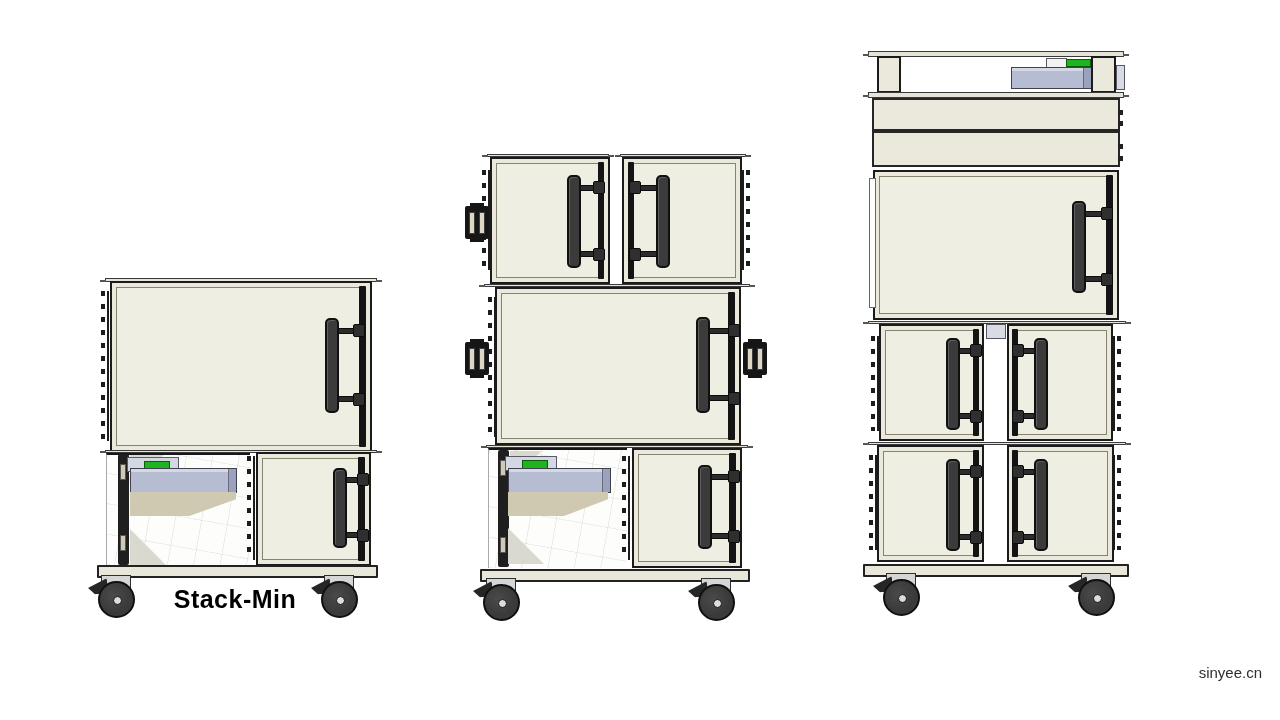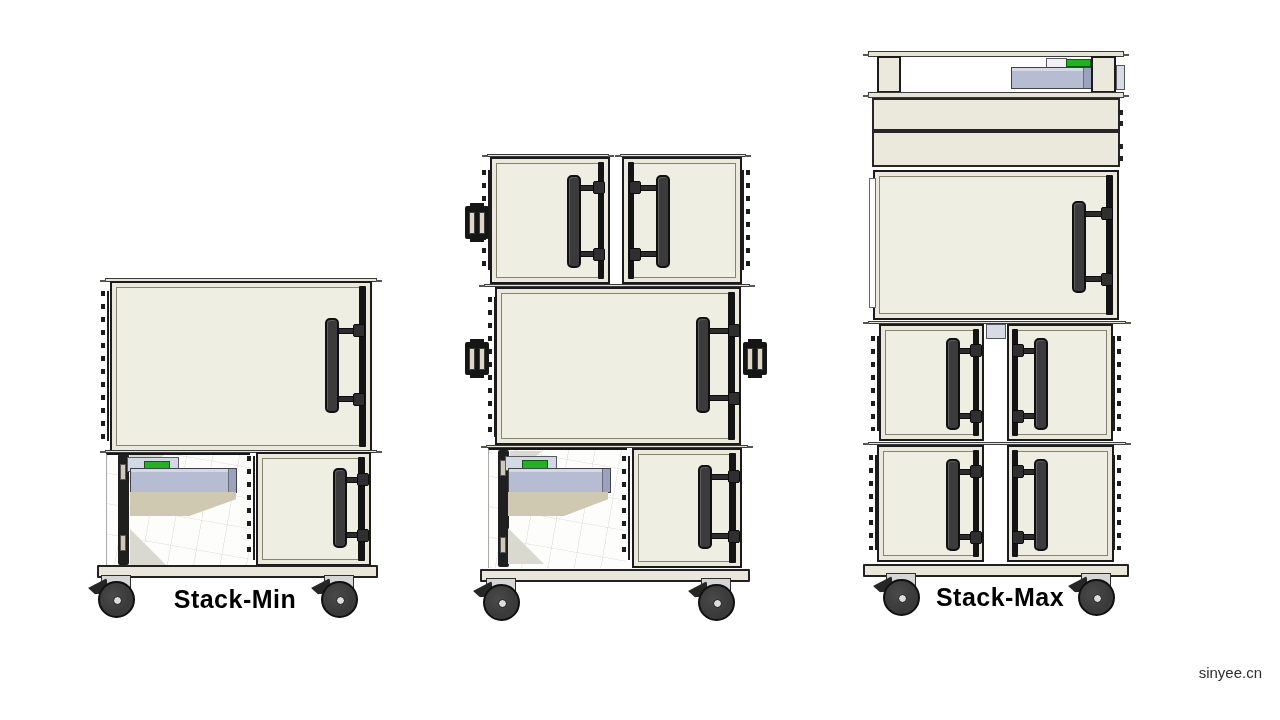--- a/index.html
+++ b/index.html
@@ -306,16 +306,15 @@
         <div class="c-hub"></div>
       </div>
   </div>
   <div class="caster" style="left:208px;top:525px;">
     <div class="c-bracket"></div>
     <div class="c-brake"></div>
     <div class="c-wheel">
         <div class="c-hub"></div>
       </div>
   </div>
-  <div class="stack-label" style="top:535px;">Stack-Max</div>
 </div>
 
 <div class="watermark">sinyee.cn</div>
 
 </body></html>

